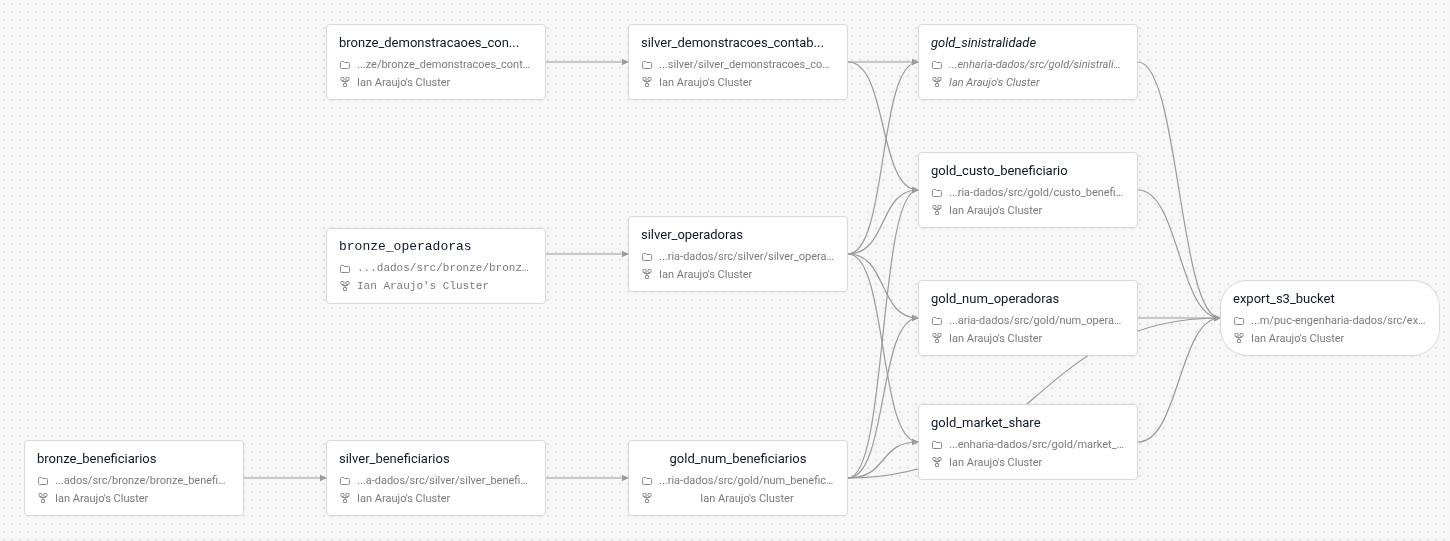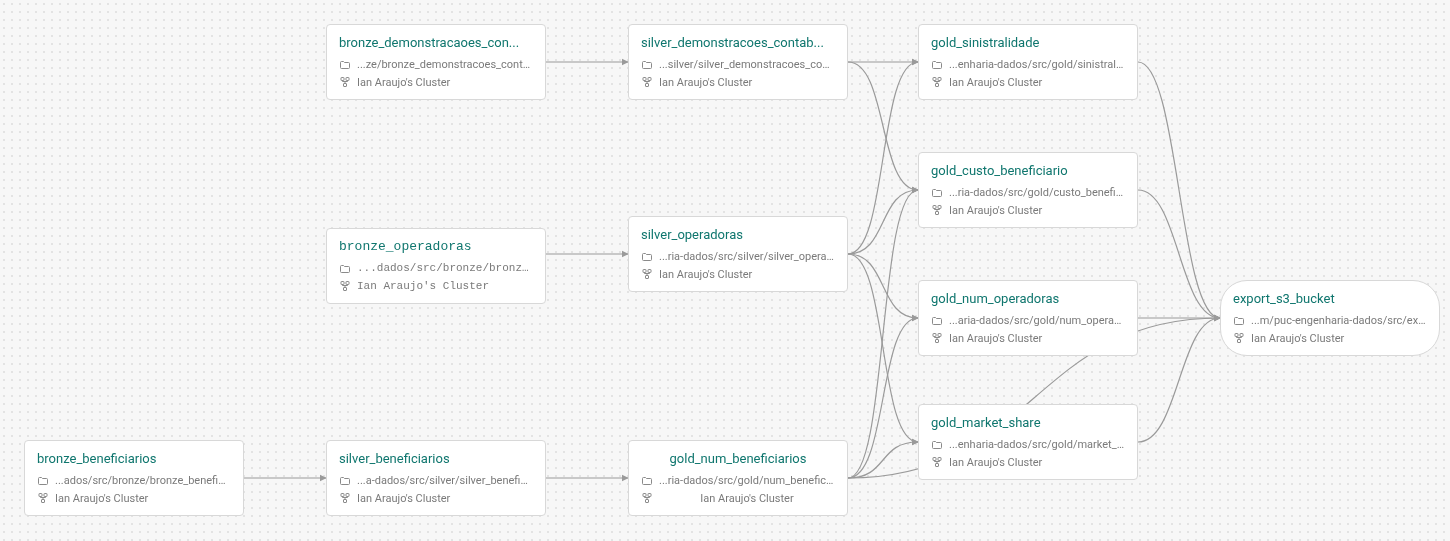--- a/index.html
+++ b/index.html
@@ -31,21 +31,21 @@
     width: 220px;
     background: #ffffff;
     border: 1px solid #d8d8d8;
     border-radius: 4px;
     box-sizing: border-box;
     padding: 10px 12px 8px 12px;
     box-shadow: 0 0 0 rgba(0,0,0,0);
   }
   .node-title {
     font-size: 13px;
-    color: #0f766e;
+    color: #0f172a;
     font-weight: 400;
     margin-bottom: 6px;
     white-space: nowrap;
     overflow: hidden;
     text-overflow: ellipsis;
   }
   .node-row {
     display: flex;
     align-items: center;
     gap: 6px;
@@ -145,21 +145,21 @@
             <svg viewBox="0 0 24 24" fill="none" stroke="currentColor" stroke-width="2">
               <rect x="4" y="3" width="6" height="6" rx="1"></rect>
               <rect x="14" y="3" width="6" height="6" rx="1"></rect>
               <rect x="9" y="15" width="6" height="6" rx="1"></rect>
               <path d="M7 9v2h10V9M12 11v4"></path>
             </svg>
           </span>
           <span class="txt">Ian Araujo's Cluster</span>
         </div>
       </div>
-      <div class="node" style="left: 918px; top: 24px;">
+      <div class="node" style="left: 918px; top: 24px; font-style: italic;">
         <div class="node-title">gold_sinistralidade</div>
         <div class="node-row">
           <span class="icon">
             <svg viewBox="0 0 24 24" fill="none" stroke="currentColor" stroke-width="2">
               <path d="M3 7a2 2 0 0 1 2-2h4l2 2h8a2 2 0 0 1 2 2v8a2 2 0 0 1-2 2H5a2 2 0 0 1-2-2V7z"></path>
             </svg>
           </span>
           <span class="txt">...enharia-dados/src/gold/sinistralidade</span>
         </div>
         <div class="node-row">

